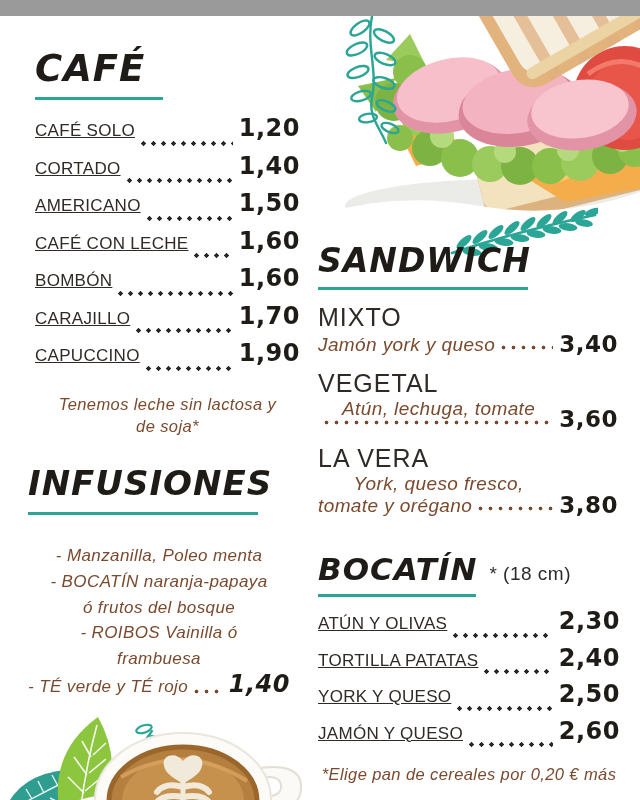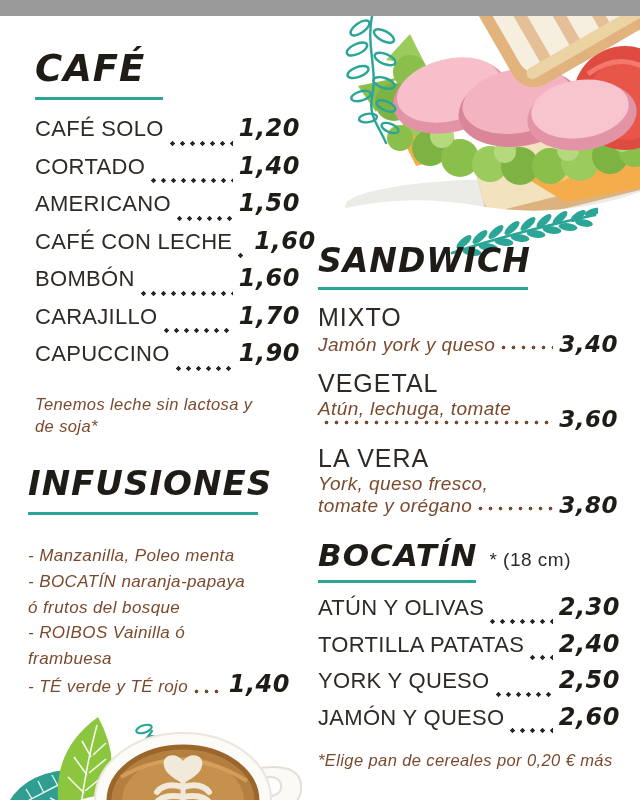--- a/index.html
+++ b/index.html
@@ -30,29 +30,30 @@
     font-family:"DejaVu Sans",sans-serif;
     font-weight:bold;font-style:italic;
     color:var(--ink);
     letter-spacing:1px;
     line-height:1;
     margin:0;
   }
   .rule{height:3px;background:var(--teal);border:0;margin:10px 0 0 0;}
   .price{
     font-family:"DejaVu Sans",sans-serif;
-    font-weight:bold;font-style:italic;
+    font-weight:bold;
     color:var(--ink);
     letter-spacing:0.5px;
     white-space:nowrap;
   }
   .brown-i{
     color:var(--brown);
     font-style:italic;
     letter-spacing:0.4px;
+    text-align:center;
   }
   .dots{
     flex:1;
     height:5px;
     align-self:flex-end;
     margin:0 6px 6px 6px;
     background-image:radial-gradient(circle at 2.5px 2.5px, #2b2724 2px, rgba(0,0,0,0) 2.3px);
     background-size:10px 5px;
     background-repeat:repeat-x;
     background-position:left bottom;
@@ -65,22 +66,22 @@
   
   .sec-cafe{position:absolute;left:35px;top:34px;width:265px;}
   .sec-cafe .title{font-size:37px;}
   .sec-cafe .rule{width:128px;}
   .menu-list{margin-top:14px;}
   .menu-row{
     display:flex;align-items:baseline;
     height:37.5px;
   }
   .menu-row .mi-name{
-    font-size:22px;color:var(--name);
-    letter-spacing:0.3px;white-space:nowrap;
+    font-size:17px;color:var(--name);
+    letter-spacing:0.3px;white-space:nowrap;text-decoration:underline;
   }
   .menu-row .price{font-size:24px;}
   .cafe-note{margin-top:16px;font-size:16.5px;line-height:1.35;}
   .cafe-note p{margin:0;}
 
   
   .sec-inf{position:absolute;left:28px;top:450px;width:262px;}
   .sec-inf .title{font-size:34px;}
   .sec-inf .rule{width:230px;margin-top:12px;}
   .inf-list{margin-top:28px;font-size:17px;line-height:25.8px;}
@@ -98,21 +99,21 @@
     font-size:25px;color:var(--name);
     letter-spacing:1px;
   }
   .sw-row{display:flex;align-items:flex-end;}
   .sw-desc{flex:1;font-size:19px;line-height:22px;}
   .sw-line{display:block;}
   .sw-last{display:flex;align-items:baseline;}
   .sw-row .price{font-size:23px;line-height:24px;}
 
   
-  .sec-boc{position:absolute;left:318px;top:524px;width:302px;}
+  .sec-boc{position:absolute;left:318px;top:538px;width:302px;}
   .boc-title-row{display:flex;align-items:baseline;}
   .sec-boc .title{font-size:31px;}
   .boc-size{margin-left:12px;font-size:19px;color:#2b2b2b;letter-spacing:0.5px;}
   .sec-boc .rule{width:158px;margin-top:9px;}
   .boc-list{margin-top:10px;}
   .boc-list .menu-row{height:36.5px;}
   .boc-footnote{margin-top:12px;font-size:16.5px;white-space:nowrap;}
 </style>
 </head>
 <body>

